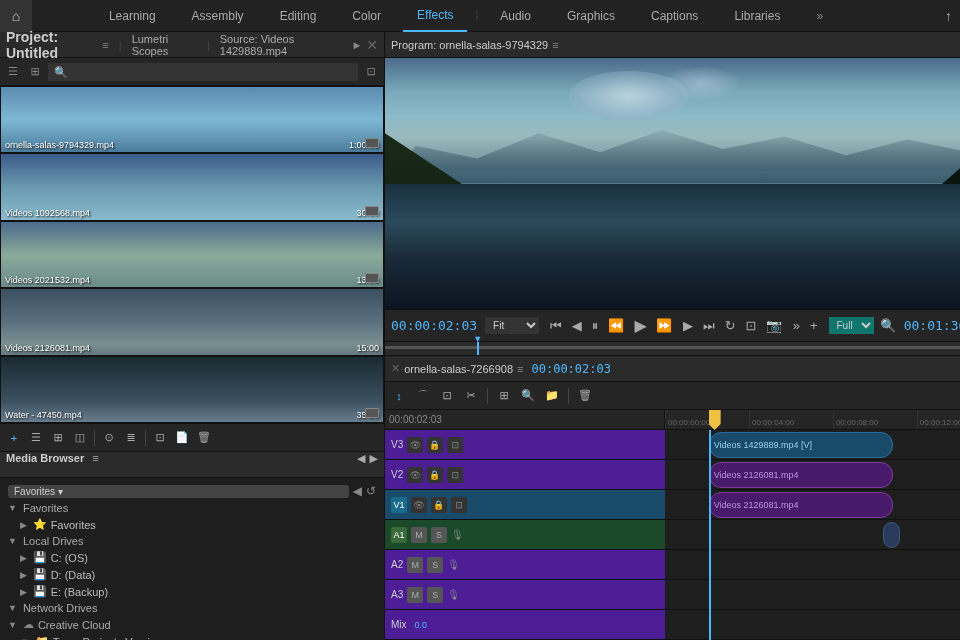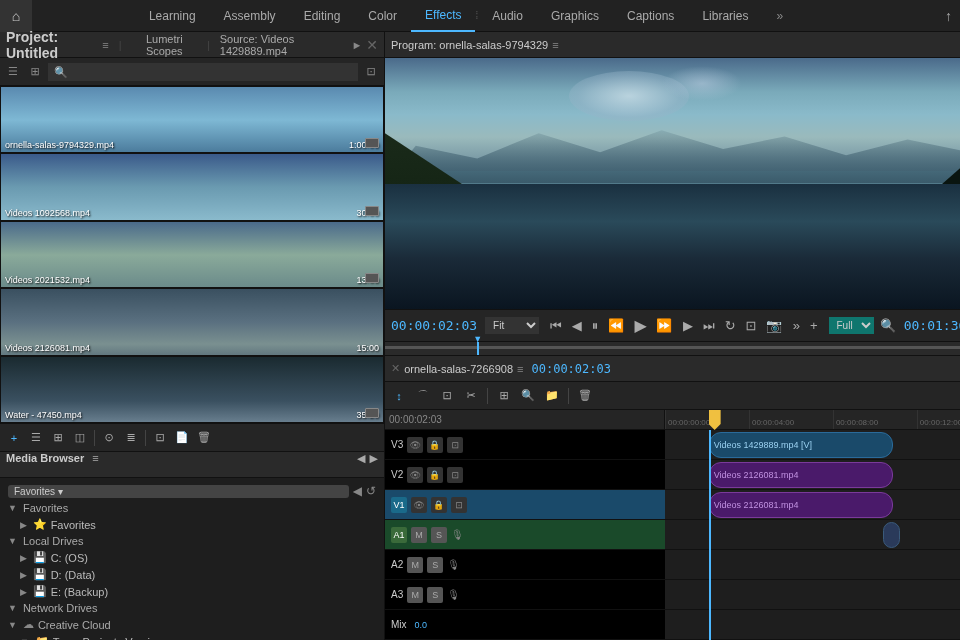--- a/index.html
+++ b/index.html
@@ -1,21 +1,21 @@
 <!DOCTYPE html>
 <html><head>
   <meta charset="utf-8">
   <style>
     * { box-sizing: border-box; margin: 0; padding: 0; }
     body { background: #1a1a1a; color: #ccc; font-family: 'Segoe UI', Arial, sans-serif; font-size: 11px; width: 960px; height: 640px; overflow: hidden; }
     
     
     .top-nav { background: #222; height: 32px; display: flex; align-items: center; border-bottom: 1px solid #111; }
     .home-icon { width: 32px; height: 32px; display: flex; align-items: center; justify-content: center; background: #333; flex-shrink: 0; }
-    .nav-tabs { display: flex; flex: 1; align-items: center; justify-content: center; gap: 0; }
+    .nav-tabs { display: flex; flex: 1; align-items: center; justify-content: center; gap: 8px; }
     .nav-tab { padding: 8px 14px; color: #aaa; cursor: pointer; font-size: 12px; }
     .nav-tab.active { color: #4db8ff; border-bottom: 2px solid #4db8ff; }
     .nav-tab-divider { color: #555; font-size: 10px; }
     .nav-right { width: 60px; display: flex; align-items: center; justify-content: flex-end; padding-right: 8px; gap: 8px; }
     
     
     .main-layout { display: flex; height: 608px; }
     
     
     .left-panel { width: 385px; flex-shrink: 0; display: flex; flex-direction: column; border-right: 1px solid #111; }
@@ -87,21 +87,21 @@
     .timeline-header { background: #2a2a2a; height: 26px; display: flex; align-items: center; padding: 0 6px; border-bottom: 1px solid #111; }
     .timeline-title-time { color: #4db8ff; font-family: monospace; font-size: 12px; margin-left: 8px; }
     
     .timeline-toolbar { background: #252525; height: 28px; display: flex; align-items: center; padding: 0 4px; gap: 4px; border-bottom: 1px solid #111; }
     
     .timeline-body { flex: 1; display: flex; }
     .timeline-tracks-left { width: 280px; flex-shrink: 0; border-right: 1px solid #111; }
     .timeline-ruler { height: 20px; background: #252525; border-bottom: 1px solid #111; display: flex; align-items: center; padding: 0 4px; }
     
     .track-row { height: 30px; display: flex; align-items: center; border-bottom: 1px solid #111; }
-    .track-label { width: 280px; background: #000000; height: 100%; display: flex; align-items: center; padding: 0 6px; gap: 4px; flex-shrink: 0; }
+    .track-label { width: 280px; background: #4c1d95; height: 100%; display: flex; align-items: center; padding: 0 6px; gap: 4px; flex-shrink: 0; }
     .track-name { color: #ccc; font-size: 10px; }
     .track-btn { width: 16px; height: 16px; border-radius: 2px; display: flex; align-items: center; justify-content: center; font-size: 9px; cursor: pointer; }
     .track-btn-v { background: #1a6a8a; color: #fff; }
     .track-btn-a { background: #3a6a3a; color: #fff; }
     .track-m { background: #555; color: #aaa; }
     .track-s { background: #555; color: #aaa; }
     .track-audio-icon { color: #888; font-size: 10px; }
     
     .timeline-tracks-right { flex: 1; overflow: hidden; position: relative; }
     .ruler-row { height: 20px; background: #252525; border-bottom: 1px solid #111; position: relative; }
@@ -146,21 +146,21 @@
 
 <div class="main-layout">
 
   <div class="left-panel">
 
     <div class="project-panel">
       <div class="panel-header">
         <span style="font-size:14px;color:#ccc;font-weight:bold;">Project: Untitled</span>
         <span style="color:#888;cursor:pointer;">≡</span>
         <span style="color:#444;margin:0 6px;">|</span>
-        <span style="color:#aaa;cursor:pointer;font-size:11px;text-align:center;">Lumetri Scopes</span>
+        <span style="color:#aaa;cursor:pointer;font-size:11px;">Lumetri Scopes</span>
         <span style="color:#444;margin:0 6px;">|</span>
         <span style="color:#aaa;cursor:pointer;font-size:11px;">Source: Videos 1429889.mp4</span>
         <span style="color:#888;margin-left:4px;cursor:pointer;">►</span>
         <span style="color:#666;margin-left:auto;cursor:pointer;font-size:14px;">✕</span>
       </div>
 
       <div class="panel-toolbar">
         <span class="panel-icon-btn">☰</span>
         <span class="panel-icon-btn">⊞</span>
         <input class="search-box" placeholder="🔍" style="flex: 1 1 0%;">

